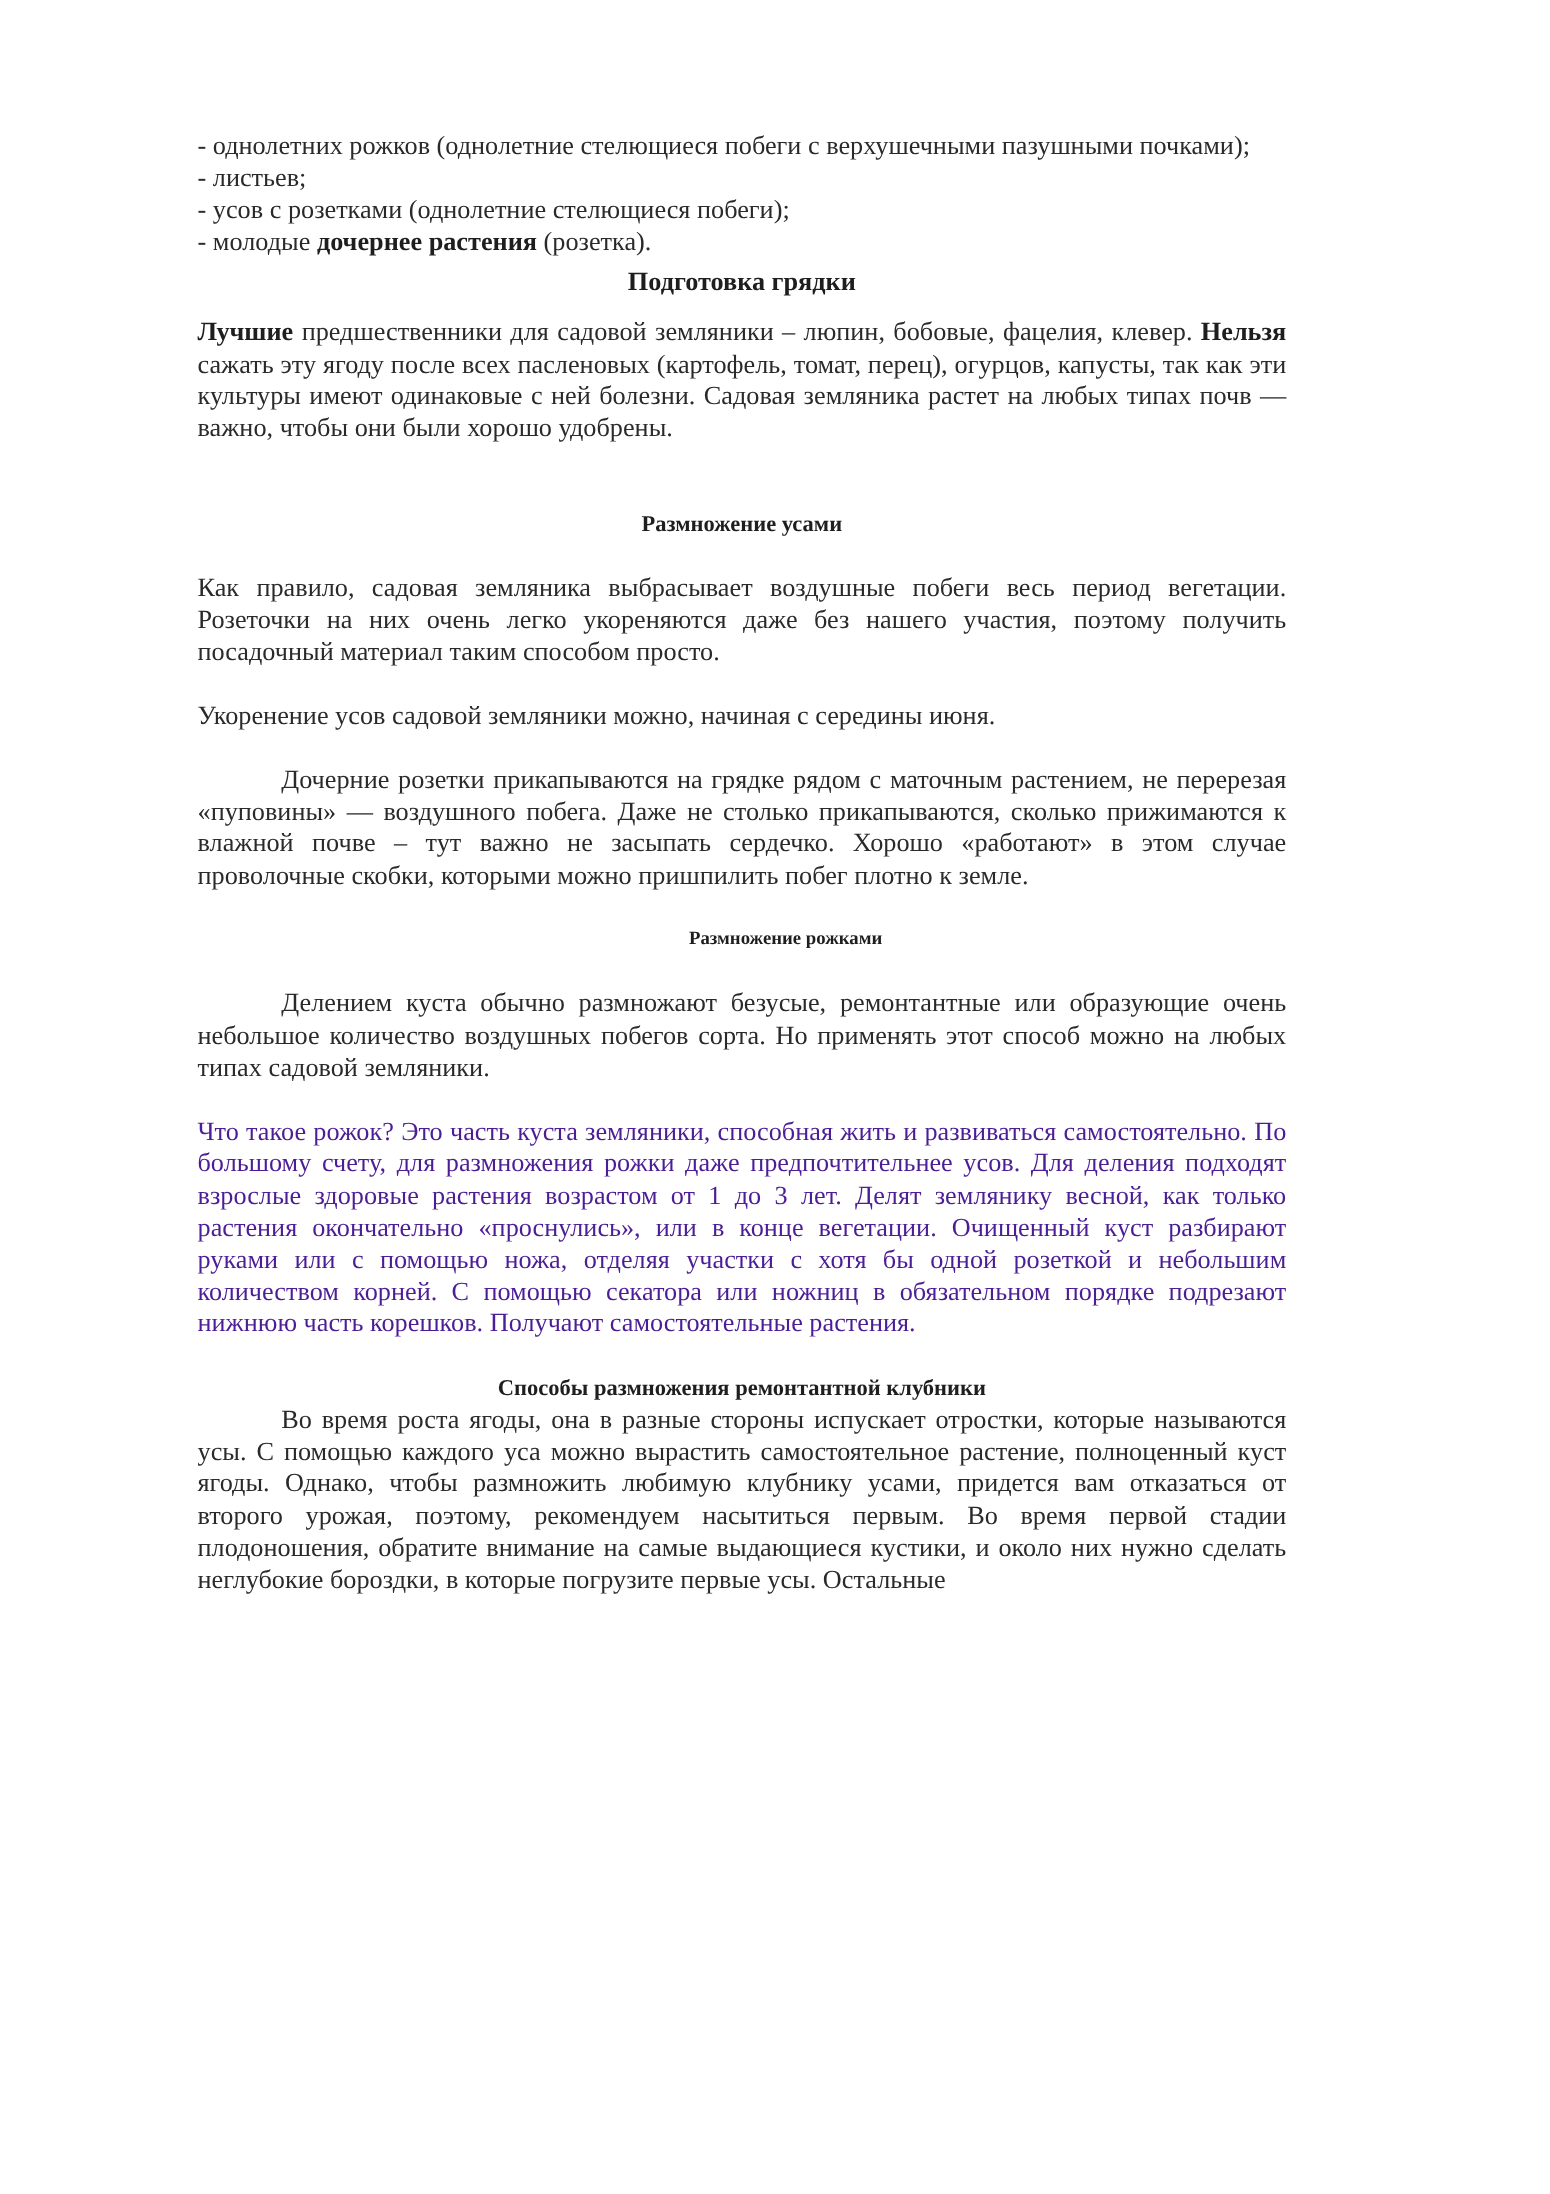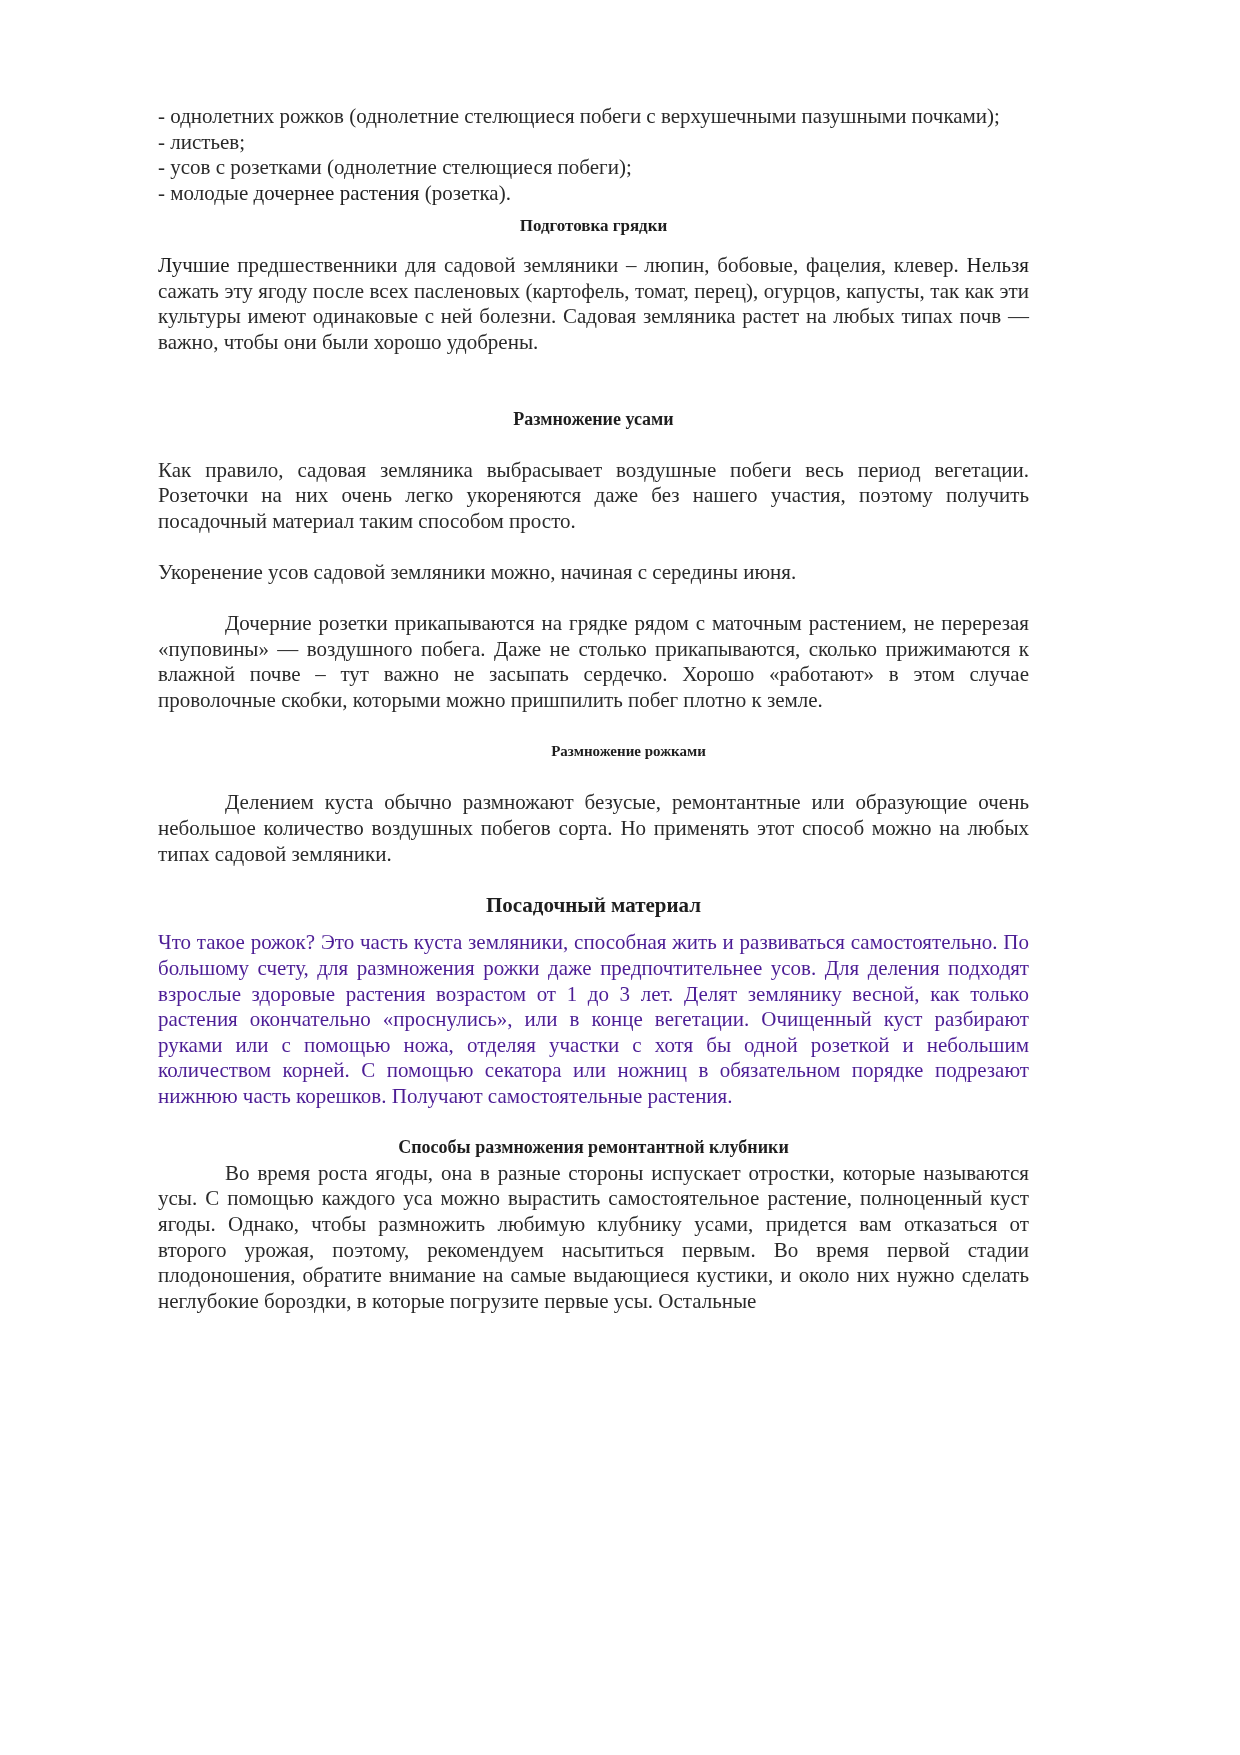--- a/index.html
+++ b/index.html
@@ -7,53 +7,52 @@
   .page {
     position: absolute; left: 158px; top: 104px; width: 871px;
     font-family: "Liberation Serif", "DejaVu Serif", serif;
     font-size: 21px; line-height: 25.6px; color: #2a2a2a;
   }
   .p { margin: 0; text-align: justify; }
   .ind { text-indent: 67px; }
   .h { margin: 0; text-align: center; font-weight: bold; color: #1e1e1e; }
   .gap { height: 25.6px; }
   .li { margin: 0; text-align: left; }
-  b { font-weight: normal; color: #1e1e1e; }
+  b { font-weight: bold; color: #1e1e1e; }
   .gray { color: #4c1d95; }
 </style>
 </head>
 <body>
 
 <div class="page">
 
   <p class="li">-  однолетних рожков (однолетние стелющиеся побеги с верхушечными пазушными почками);</p>
   <p class="li">- листьев;</p>
   <p class="li">- усов с розетками (однолетние стелющиеся побеги);</p>
   <p class="li"><span>- молодые </span><b>дочернее растения</b><span> (розетка).</span></p>
 
-  <h2 class="h" style="margin-top:7px;margin-bottom:14px;font-size:17px;">Подготовка грядки</h2>
+  <h2 class="h" style="margin-top:7px;margin-bottom:14px;font-size:21px;">Подготовка грядки</h2>
 
   <p class="p"><b>Лучшие</b><span> предшественники для садовой земляники – люпин, бобовые, фацелия, клевер. </span><b>Нельзя</b><span> сажать эту ягоду после всех пасленовых (картофель, томат, перец), огурцов, капусты, так как эти культуры имеют одинаковые с ней болезни. Садовая земляника растет на любых типах почв — важно, чтобы они были хорошо удобрены.</span></p>
   <div class="gap"></div>
   <div class="gap"></div>
 
   <h2 class="h" style="font-size:18px;">Размножение усами</h2>
   <div class="gap"></div>
   <p class="p">Как правило, садовая земляника выбрасывает воздушные побеги весь период вегетации. Розеточки на них очень легко укореняются даже без нашего участия, поэтому получить посадочный материал таким способом просто.</p>
   <div class="gap"></div>
   <p class="p">Укоренение усов садовой земляники можно, начиная с середины июня.</p>
   <div class="gap"></div>
   <p class="p ind">Дочерние розетки прикапываются на грядке рядом с маточным растением, не перерезая «пуповины» — воздушного побега. Даже не столько прикапываются, сколько прижимаются к влажной почве – тут важно не засыпать сердечко. Хорошо «работают» в этом случае проволочные скобки, которыми можно пришпилить побег плотно к земле.</p>
   <div class="gap"></div>
 
   <h2 class="h" style="font-size:15px;padding-left:70px;">Размножение рожками</h2>
   <div class="gap"></div>
   <p class="p ind">Делением куста обычно размножают безусые, ремонтантные или образующие очень небольшое количество воздушных побегов сорта. Но применять этот способ можно на любых типах садовой земляники.</p>
   <div class="gap"></div>
 
-  <h2 class="h" style="font-size:21px;margin-bottom:12px;">Посадочный материал</h2>
   <p class="p gray">Что такое рожок? Это часть куста земляники, способная жить и развиваться самостоятельно. По большому счету, для размножения рожки даже предпочтительнее усов. Для деления подходят взрослые здоровые растения возрастом от 1 до 3 лет. Делят землянику весной, как только растения окончательно «проснулись», или в конце вегетации. Очищенный куст разбирают руками или с помощью ножа, отделяя участки с хотя бы одной розеткой и небольшим количеством корней. С помощью секатора или ножниц в обязательном порядке подрезают нижнюю часть корешков. Получают самостоятельные растения.</p>
   <div class="gap"></div>
 
   <h2 class="h" style="font-size:18px;">Способы размножения ремонтантной клубники</h2>
   <p class="p ind">Во время роста ягоды, она в разные стороны испускает отростки, которые называются усы. С помощью каждого уса можно вырастить самостоятельное растение, полноценный куст ягоды. Однако, чтобы размножить любимую клубнику усами, придется вам отказаться от второго урожая, поэтому, рекомендуем насытиться первым. Во время первой стадии плодоношения, обратите внимание на самые выдающиеся кустики, и около них нужно сделать неглубокие бороздки, в которые погрузите первые усы. Остальные</p>
 
 </div>
 
 </body></html>

